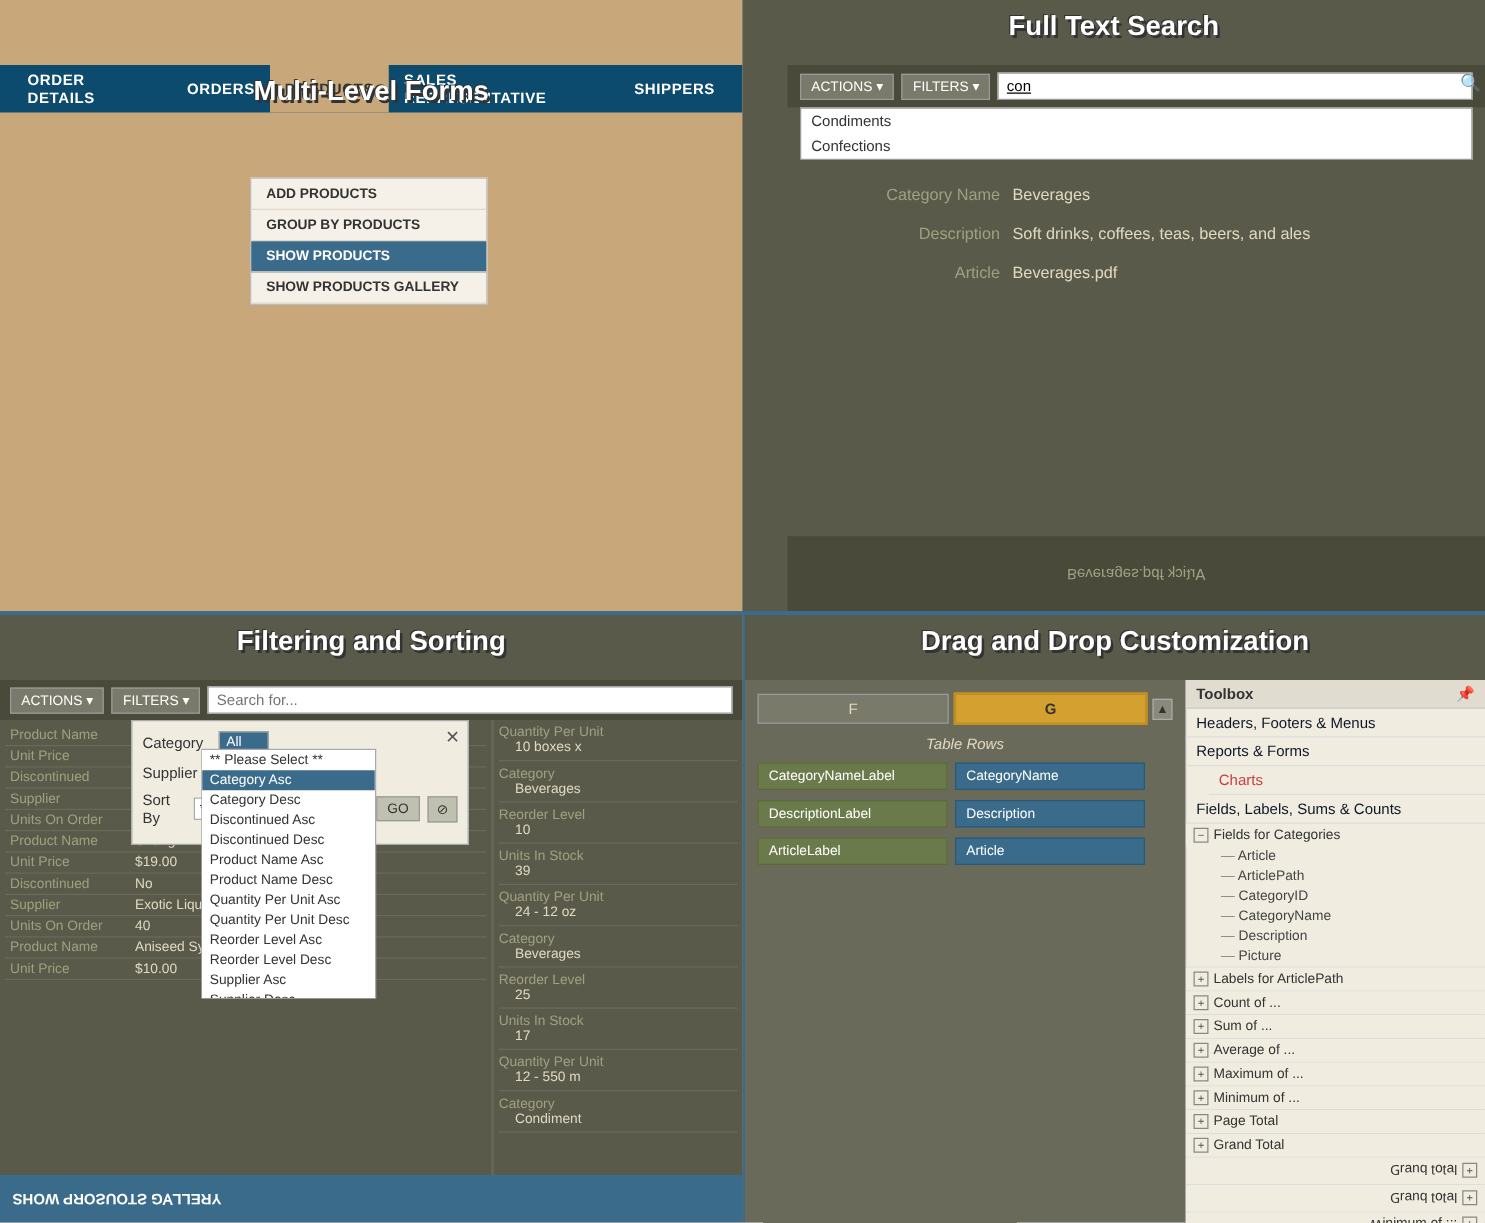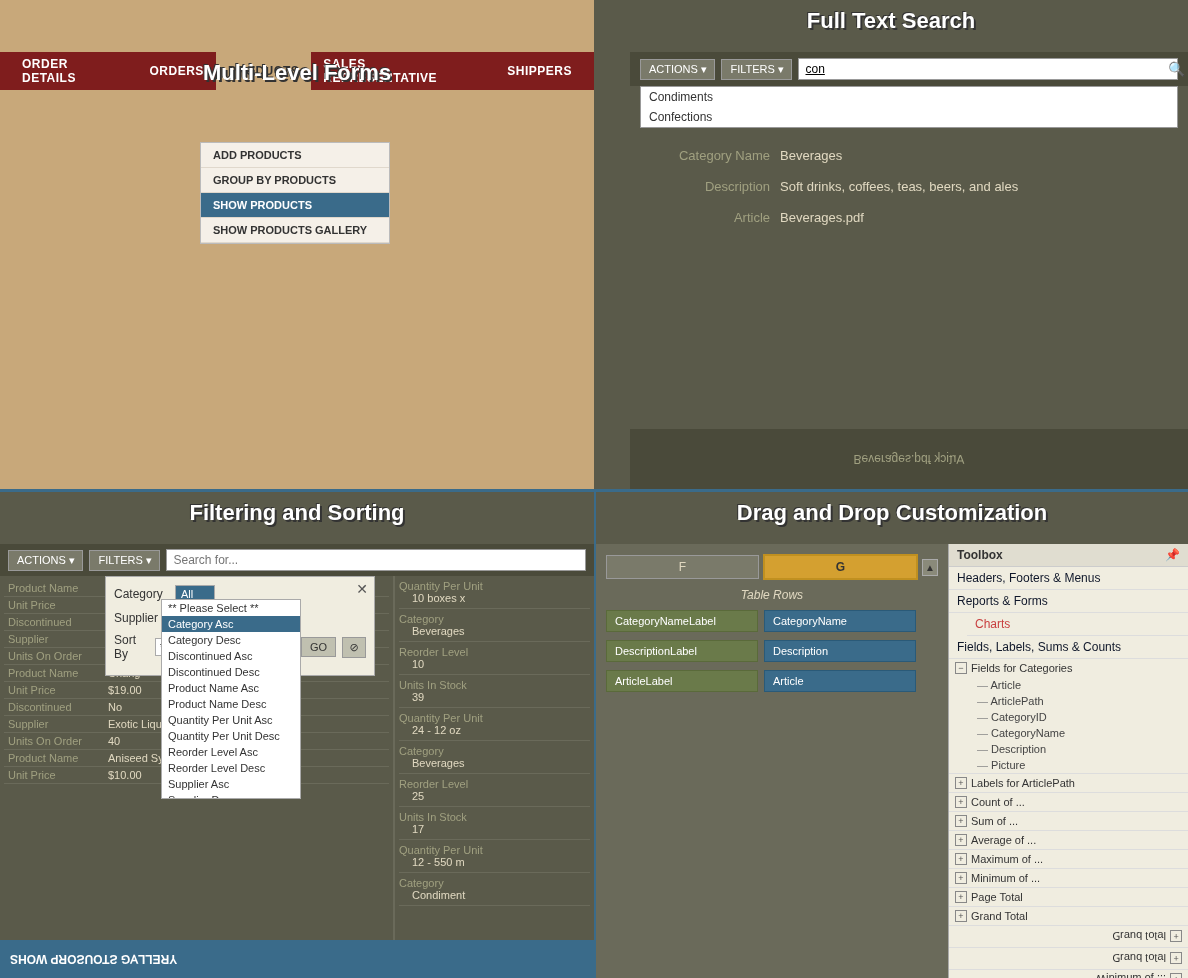--- a/index.html
+++ b/index.html
@@ -40,21 +40,21 @@
       background: #c8a87a;
     }
 
     .menus-inner {
       background: #c8a87a;
       height: 100%;
       position: relative;
     }
 
     .menus-nav {
-      background: #7f1d1d;
+      background: #0c4a6e;
       display: flex;
       align-items: center;
       height: 38px;
       margin-top: 52px;
       padding: 0 10px;
     }
 
     .menus-nav-item {
       color: white;
       font-size: 12px;
@@ -161,20 +161,21 @@
       color: #333;
       cursor: pointer;
     }
 
     .search-content {
       flex: 1;
       padding: 20px 30px;
       display: flex;
       flex-direction: column;
       gap: 16px;
+      margin-left: 30px;
     }
 
     .search-field-row {
       display: flex;
       align-items: flex-start;
     }
 
     .search-field-label {
       color: #a0a080;
       font-size: 13px;
@@ -589,21 +590,20 @@
       white-space: nowrap;
     }
 
     .drag-tree-item::before {
       content: '— ';
       color: #888;
     }
 
     .search-input-container {
       display: flex;
-      align-items: center;
       flex: 1;
       gap: 4px;
       text-decoration: underline;
     }
 
     
     .bottom-bar-flipped {
       background: #3a6b8a;
       height: 38px;
       display: flex;

